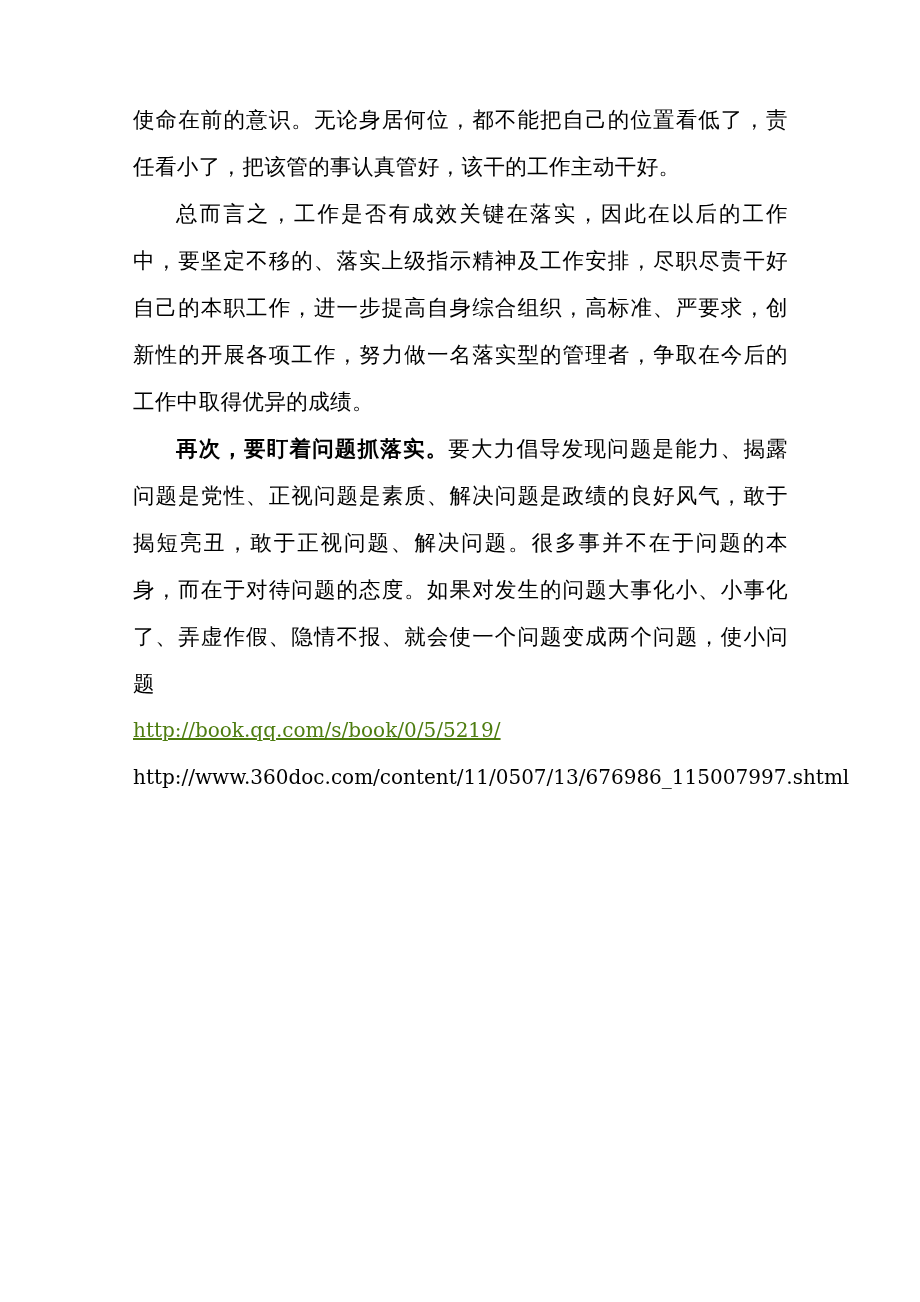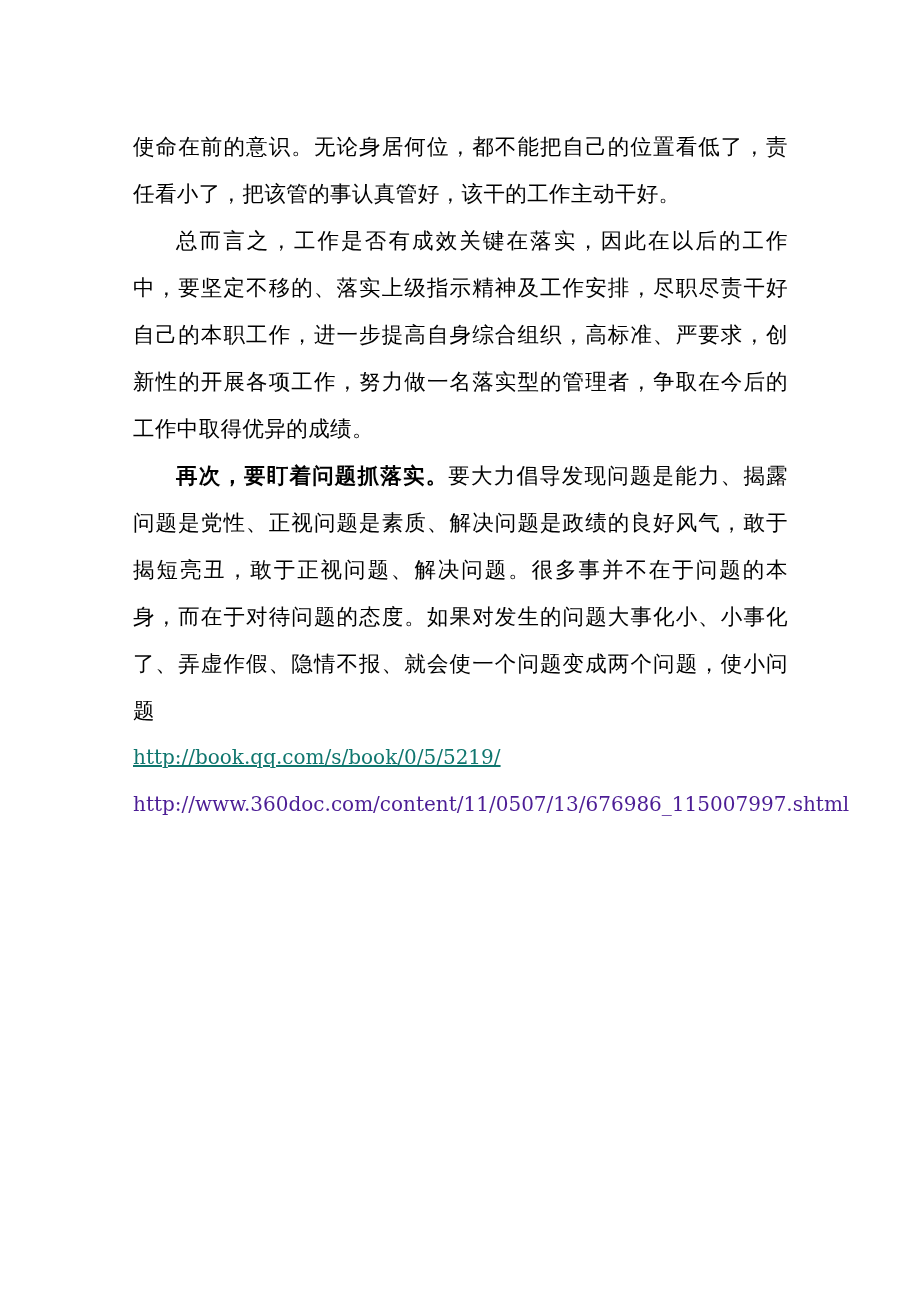--- a/index.html
+++ b/index.html
@@ -7,21 +7,20 @@
     padding: 0;
     background: #ffffff;
   }
   .page {
     position: relative;
     width: 920px;
     height: 996px;
     background: #ffffff;
     overflow: hidden;
     box-sizing: border-box;
-    margin-top: 27px;
   }
   .content {
     position: absolute;
     left: 133px;
     top: 96px;
     width: 655px;
   }
   .para {
     font-family: "DejaVu Serif", "Liberation Serif", serif;
     font-size: 21.5px;
@@ -35,31 +34,31 @@
   .indent {
     text-indent: 43px;
   }
   .para .bold {
     font-weight: bold;
   }
   .link-line {
     font-family: "DejaVu Serif", "Liberation Serif", serif;
     font-size: 20px;
     line-height: 47px;
-    color: #0f766e;
+    color: #4d7c0f;
     text-decoration: underline;
     margin: 0;
     display: block;
     letter-spacing: 0px;
   }
   .plain-line {
     font-family: "DejaVu Serif", "Liberation Serif", serif;
     font-size: 20px;
     line-height: 47px;
-    color: #4c1d95;
+    color: #000000;
     margin: 0;
     display: block;
     padding-left: 0px;
     letter-spacing: 0px;
   }
 </style>
 </head>
 <body>
 
 <div class="page">

